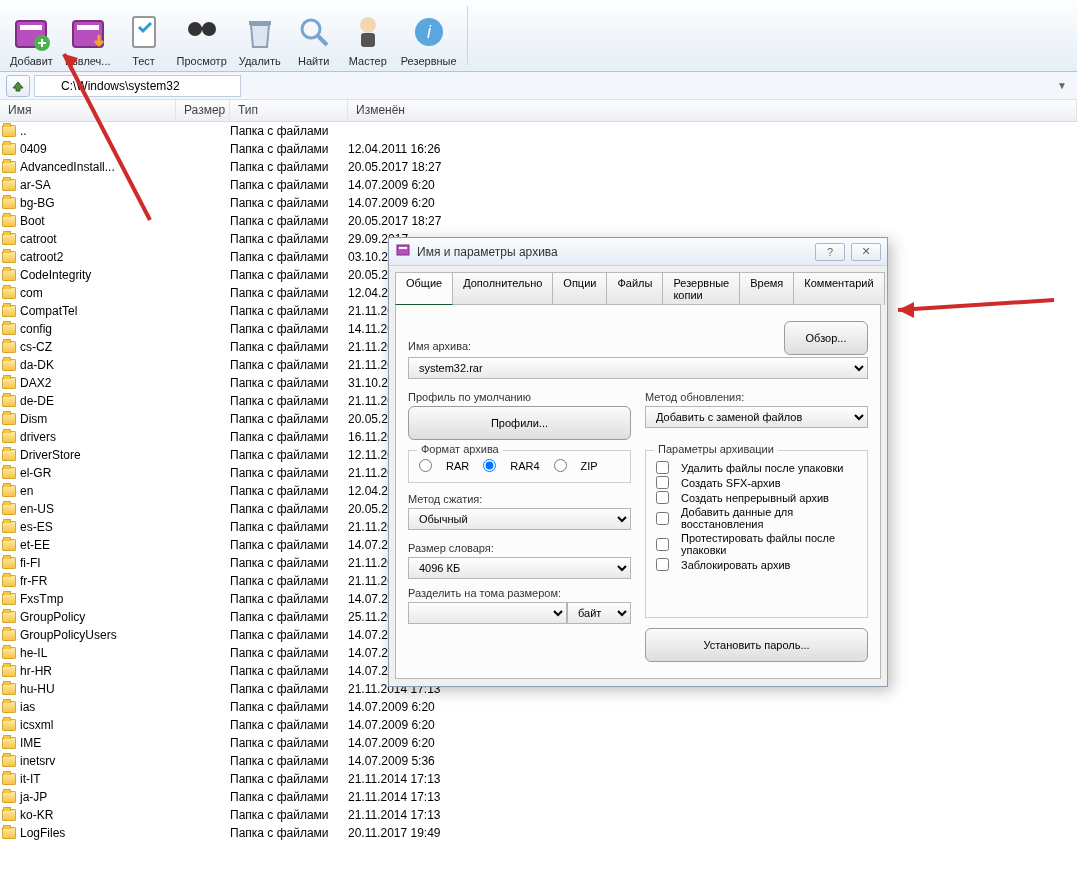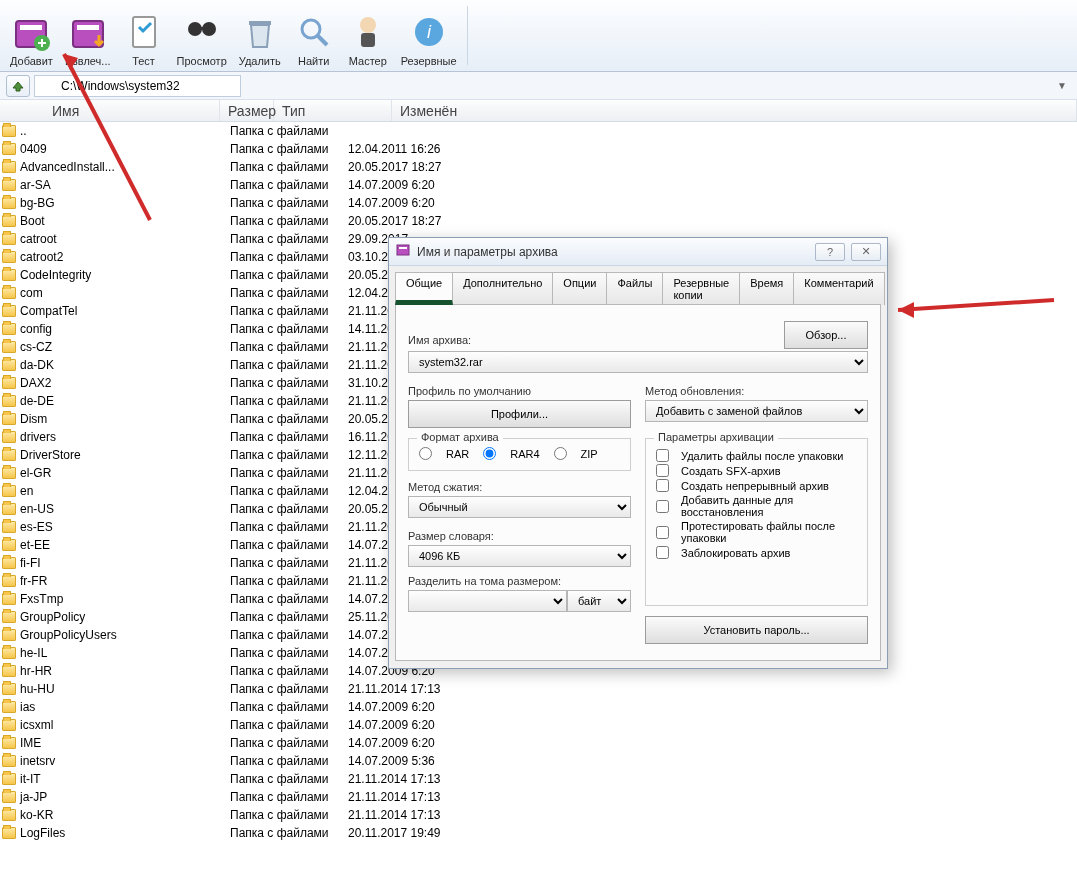--- a/index.html
+++ b/index.html
@@ -11,21 +11,21 @@
 .tb-btn .lbl { font-size: 11px; color: #2b2b2b; }
 .sep { width: 1px; background: #c9d6e5; margin: 4px 4px; }
 
 .pathbar { height: 28px; display: flex; align-items: center; gap: 4px; padding: 2px 6px; border-bottom: 1px solid #d8e1ec; background: #f3f7fb; }
 .up-btn { width: 24px; height: 22px; border: 1px solid #b0c0d3; background: linear-gradient(#fdfdfd,#e8eff7); border-radius: 3px; display:flex; align-items:center; justify-content:center; cursor:pointer; }
 .path-input { flex: 1; height: 22px; border: 1px solid #c0cdde; background:#fff; padding: 0 24px 0 26px; font-size: 12px; position: relative; }
 .path-wrap { flex:1; position:relative; }
 .path-wrap .folder-ic { position:absolute; left:4px; top:3px; }
 .path-wrap .dd { position:absolute; right:4px; top:5px; color:#666; font-size:10px; }
 
-.list-header { height: 22px; background: linear-gradient(#fdfdfd,#eceff3); border-bottom: 1px solid #d3dbe5; display:flex; font-size:14px; color:#444;padding-left:44px; }
+.list-header { height: 22px; background: linear-gradient(#fdfdfd,#eceff3); border-bottom: 1px solid #d3dbe5; display:flex; font-size:12px; color:#444; }
 .list-header div { padding: 3px 8px; border-right: 1px solid #e0e5ec; }
 .col-name { width: 176px; }
 .col-size { width: 54px; text-align:right; }
 .col-type { width: 118px; }
 .col-mod { flex:1; }
 
 .rows { }
 .row { display:flex; height: 18px; align-items:center; font-size:12px; }
 .row .cn { width:176px; display:flex; align-items:center; gap:4px; padding-left:2px; }
 .row .cs { width:54px; }
@@ -34,26 +34,26 @@
 .folder-icon { width:14px; height:12px; background: linear-gradient(#fde9a6,#f6c549); border:1px solid #d9a828; border-radius:1px; position:relative; }
 .folder-icon:before { content:''; position:absolute; top:-3px; left:0; width:6px; height:3px; background:#f6c549; border:1px solid #d9a828; border-bottom:none; border-radius:1px 1px 0 0; }
 
 .dialog { position:absolute; left:388px; top:237px; width:500px; background:#f0f0f0; border:1px solid #8b9db2; box-shadow: 4px 4px 14px rgba(0,0,0,.25); }
 .dlg-title { height:28px; background: linear-gradient(#fbfcfe,#e4ecf5); border-bottom:1px solid #c9d5e3; display:flex; align-items:center; padding:0 6px; gap:6px; }
 .dlg-title .t { flex:1; font-size:12px; color:#333; }
 .dlg-title .wbtn { width:30px; height:18px; border:1px solid #adb9c8; background:linear-gradient(#fdfdfd,#e8eef5); border-radius:2px; display:flex; align-items:center; justify-content:center; font-size:11px; color:#666; cursor:pointer; }
 
 .tabs { display:flex; background:#f0f0f0; padding: 6px 6px 0 6px; gap:0; border-bottom: none; }
 .tab { padding: 4px 10px; font-size:11px; border:1px solid #b8b8b8; border-bottom:none; background:linear-gradient(#fafafa,#e7e7e7); margin-right:-1px; cursor:pointer; }
-.tab.active { background:#fcfcfc; position:relative; z-index:2; border-bottom:5px solid #14532d; }
+.tab.active { background:#fcfcfc; position:relative; z-index:2; border-bottom:1px solid #14532d; }
 
 .dlg-body { background:#fcfcfc; border:1px solid #b8b8b8; margin:0 6px 6px 6px; padding:16px 12px; position:relative; top:-1px; }
 .lbl2 { font-size:11px; color:#333; margin-bottom:3px; display:block; }
 .hstack { display:flex; gap:14px; }
-.btn { height:28px; border:1px solid #9c9c9c; background:linear-gradient(#fbfbfb,#dedede); border-radius:0; padding:0 14px; font-size:11px; cursor:pointer; display:flex; align-items:center; justify-content:center; }
+.btn { height:34px; border:1px solid #9c9c9c; background:linear-gradient(#fbfbfb,#dedede); border-radius:6px; padding:0 14px; font-size:11px; cursor:pointer; display:flex; align-items:center; justify-content:center; }
 .btn.wide { width:100%; }
 .select { width:100%; height:22px; border:1px solid #b5b5b5; background:linear-gradient(#fefefe,#e9e9e9); font-size:11px; padding:0 6px; }
 .group { border:1px solid #cfcfcf; padding:8px 10px 10px 10px; margin-top:6px; position:relative; }
 .group-title { position:absolute; top:-8px; left:8px; background:#fcfcfc; padding:0 4px; font-size:11px; color:#333; }
 .radio-row { display:flex; gap:14px; align-items:center; font-size:11px; }
 .chk-row { display:flex; align-items:center; gap:12px; font-size:11px; margin:2px 0; }
 .dlg-footer { display:flex; gap:8px; justify-content:flex-end; padding:8px 12px 10px; }
 .btn-f { width:74px; height:23px; border:1px solid #8a8a8a; border-radius:3px; background:linear-gradient(#fbfbfb,#dcdcdc); font-size:11px; cursor:pointer; }
 .btn-f.primary { border:1px solid #3c7fb1; background:linear-gradient(#eaf6fd,#bee6fd); box-shadow: inset 0 0 0 1px #cfe9f7; }
 

